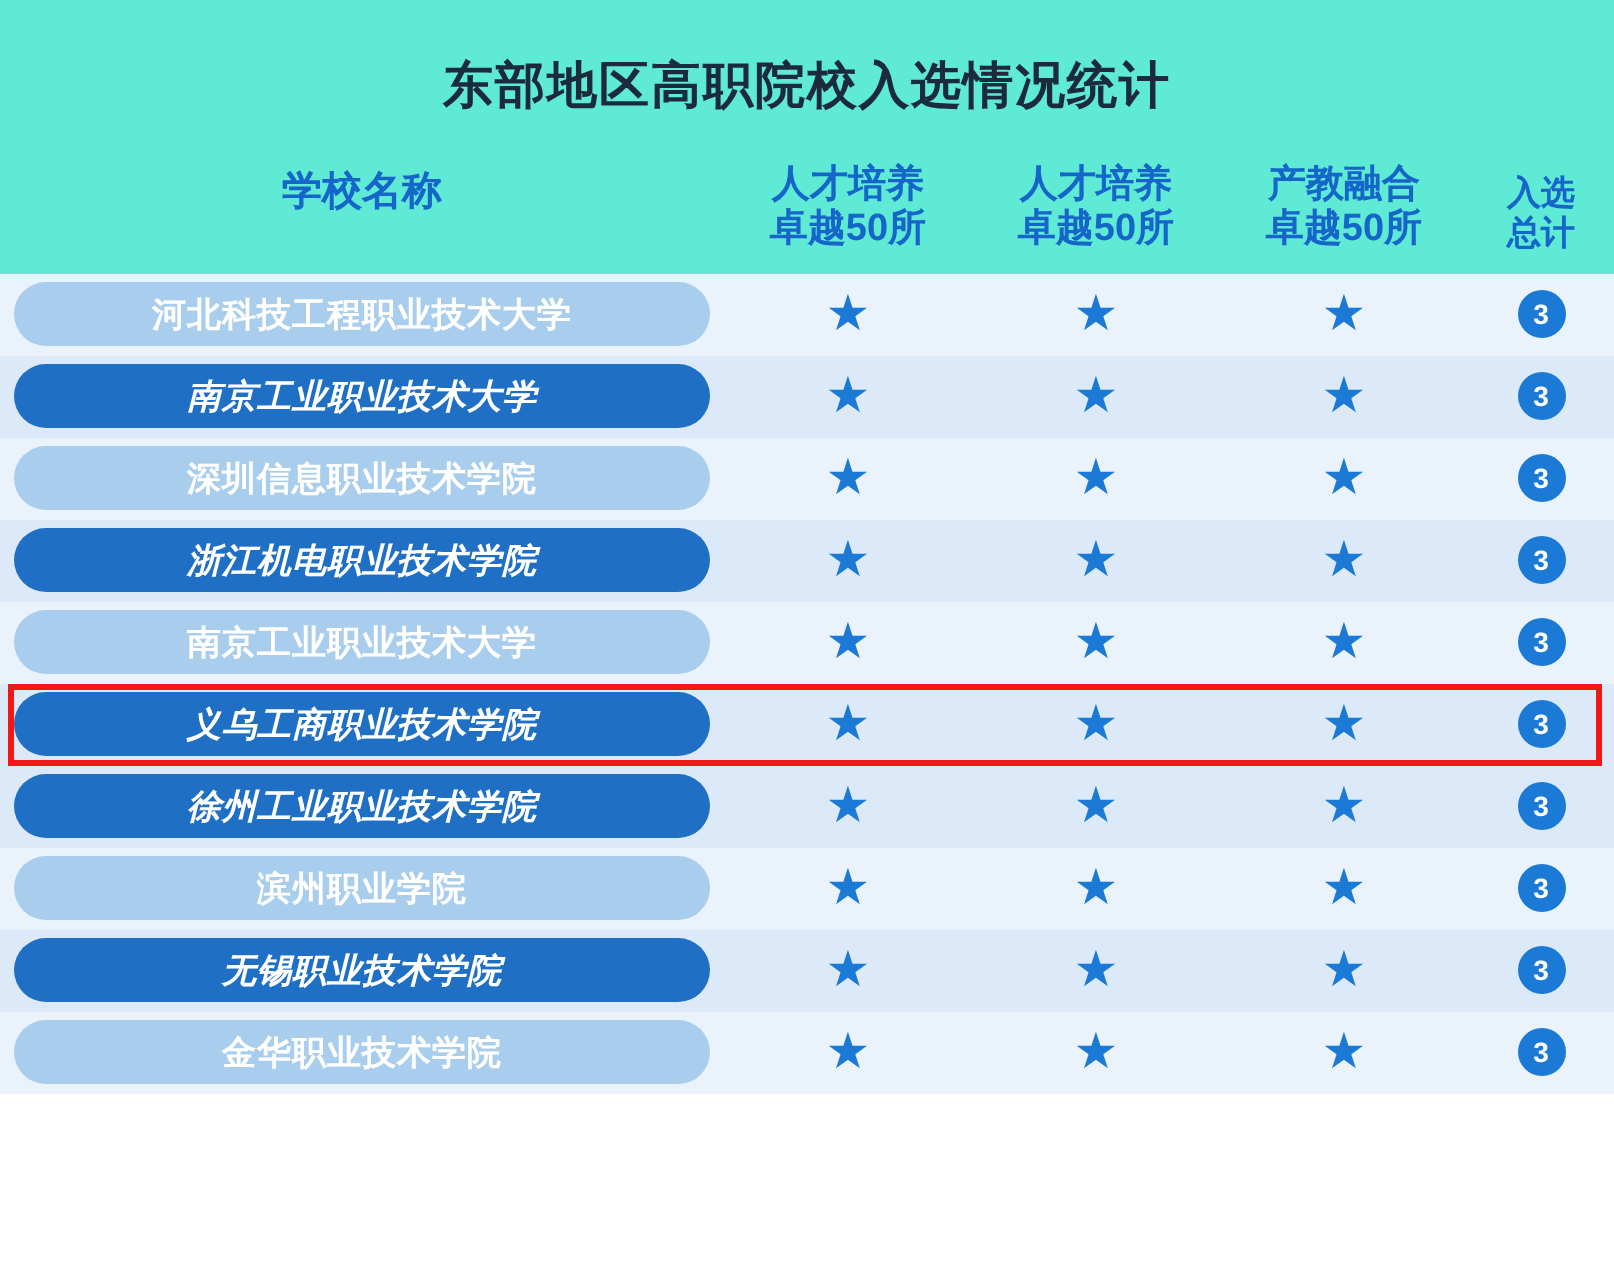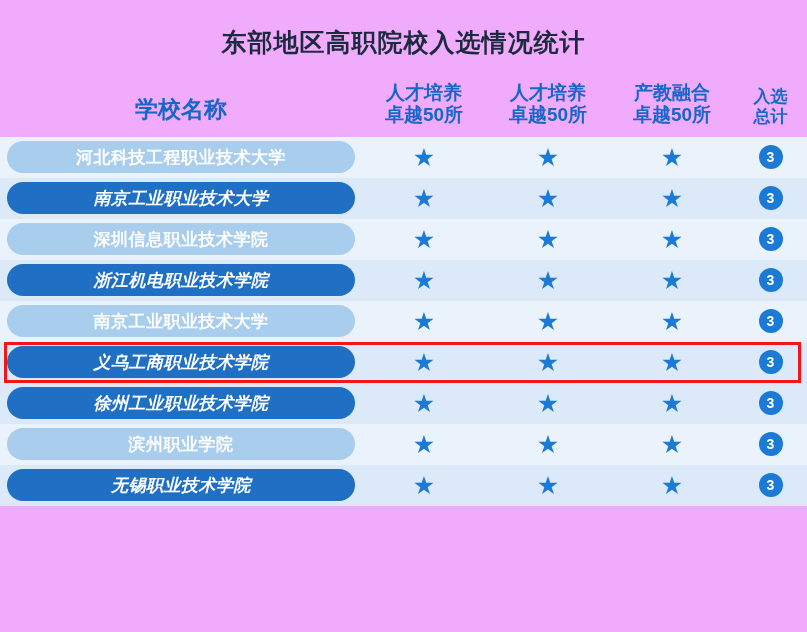--- a/index.html
+++ b/index.html
@@ -10,22 +10,22 @@
   body {
     width: 807px;
     height: 632px;
     font-family: "Liberation Sans", "DejaVu Sans", sans-serif;
     overflow: hidden;
     position: relative;
   }
   .page {
     position: relative;
     width: 807px;
-    height: 632px;
-    background: #f0abfc;
+    height: 528px;
+    background: #5eead4;
   }
   .title {
     text-align: center;
     font-size: 25px;
     font-weight: bold;
     color: #1b2a3d;
     letter-spacing: 1px;
     padding-top: 26px;
     padding-bottom: 8px;
   }
@@ -47,23 +47,23 @@
   thead th {
     vertical-align: bottom;
     padding-bottom: 10px;
     font-size: 19px;
     font-weight: bold;
     color: #1666c9;
     text-align: center;
     line-height: 1.18;
   }
   thead th.name-head {
-    font-size: 23px;
+    font-size: 20px;
     color: #1666c9;
-    padding-bottom: 14px;
+    padding-bottom: 28px;
   }
   thead th.total-head {
     font-size: 17px;
   }
   .head-line { display: block; }
 
   tbody tr { height: 41px; }
   tbody tr.band-light td { background: #eaf2fb; }
   tbody tr.band-dark td { background: #dce9f8; }
 
@@ -243,18 +243,27 @@
           </tr>
           <tr class="band-dark">
             <td class="name-cell">
               <div class="pill dark">无锡职业技术学院</div>
             </td>
             <td class="star-cell"><span class="star">★</span></td>
             <td class="star-cell"><span class="star">★</span></td>
             <td class="star-cell"><span class="star">★</span></td>
             <td class="total-cell"><span class="badge">3</span></td>
           </tr>
+          <tr class="band-light">
+            <td class="name-cell">
+              <div class="pill light">金华职业技术学院</div>
+            </td>
+            <td class="star-cell"><span class="star">★</span></td>
+            <td class="star-cell"><span class="star">★</span></td>
+            <td class="star-cell"><span class="star">★</span></td>
+            <td class="total-cell"><span class="badge">3</span></td>
+          </tr>
         </tbody>
     </table>
     <div id="hl" class="highlight-box" style="display: block; top: 260.812px; height: 41px;"></div>
   </div>
 
 </div>
 
 </body></html>

